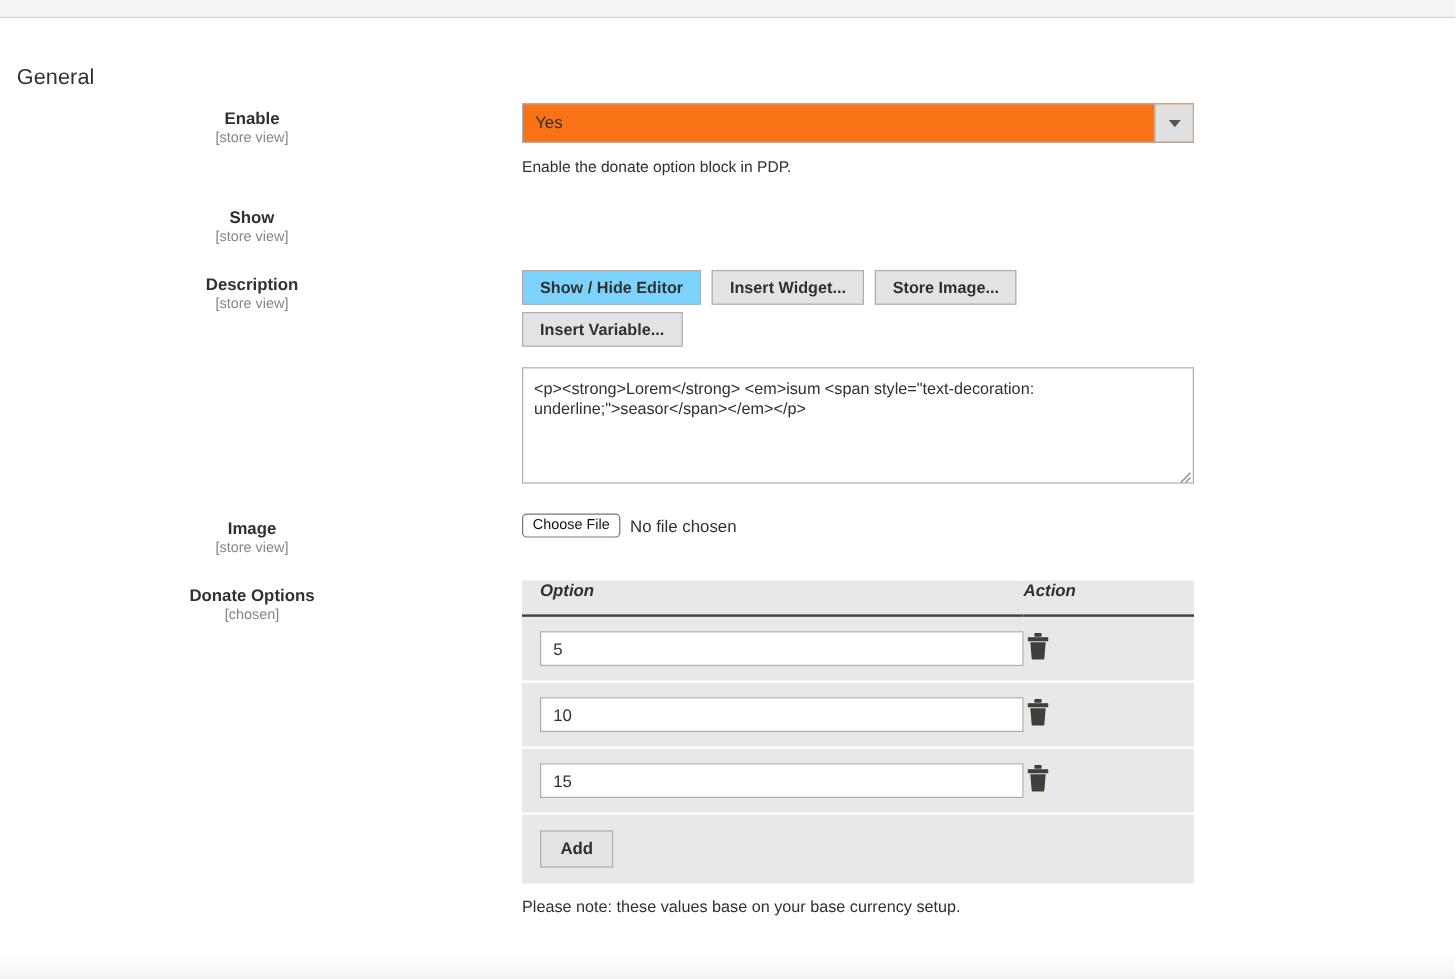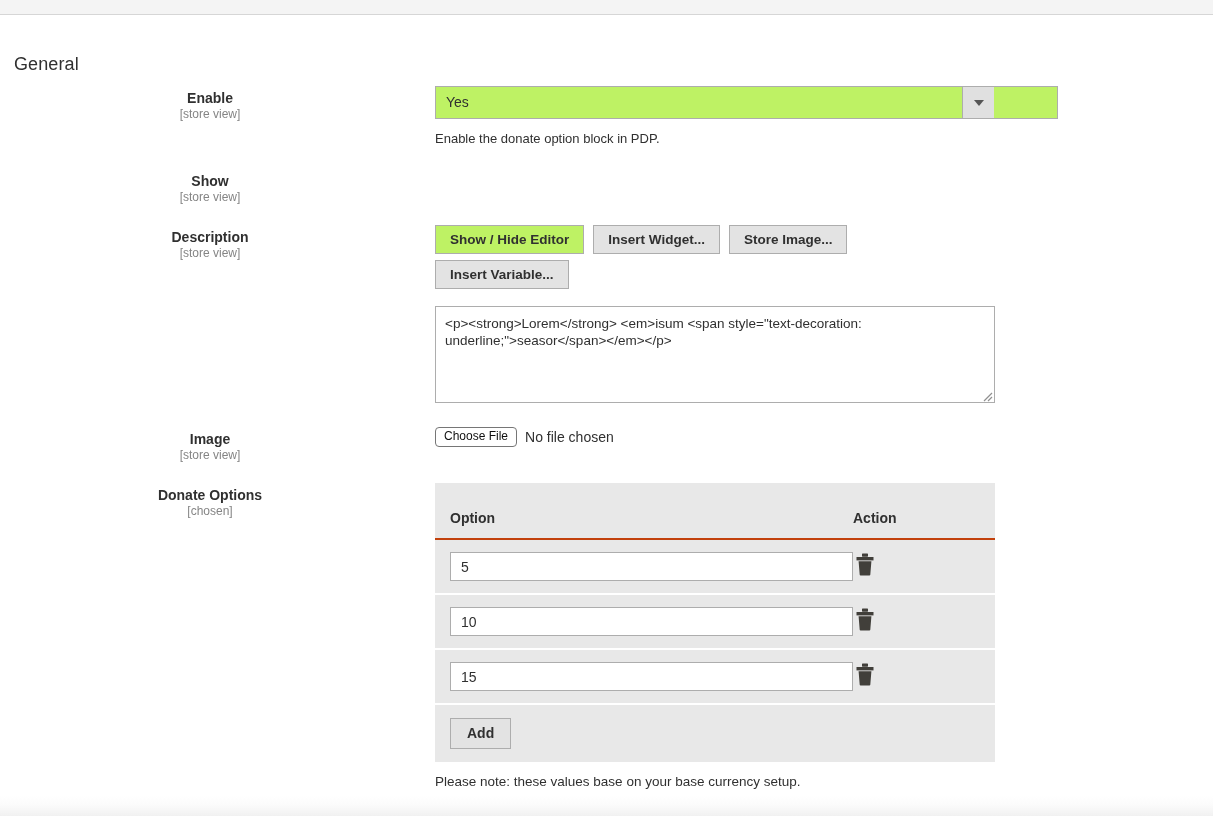--- a/index.html
+++ b/index.html
@@ -73,23 +73,23 @@
     flex: 1 1 auto;
     padding-left: 0;
   }
 
   
   .select-wrap {
     position: relative;
     width: 560px; height: 33px;
   }
   .select-box {
-    width: 623px; height: 33px;
-    border: 1px solid #adadad;
-    background: #bef264;
+    width: 560px; height: 33px;
+    border: 1px solid #adadad;
+    background: #f97316;
     font-size: 14px;
     color: #303030;
     line-height: 31px;
     padding-left: 10px;
   }
   .select-arrow {
     position: absolute;
     top: 1px; right: 1px;
     width: 32px; height: 31px;
     background: #e0e0e0;
@@ -131,21 +131,21 @@
     color: #303030;
     font-size: 13.5px;
     font-weight: 700;
     font-family: "Liberation Sans", sans-serif;
     padding: 0 14px;
     margin-right: 9px;
     margin-bottom: 6px;
     line-height: 27px;
     cursor: pointer;
   }
-  .ed-btn.pressed { background: #bef264; }
+  .ed-btn.pressed { background: #7dd3fc; }
 
   
   .ta-wrap { position: relative; width: 560px; }
   textarea.code {
     width: 560px; height: 97px;
     border: 1px solid #adadad;
     background: #ffffff;
     font-family: "Liberation Sans", sans-serif;
     font-size: 13.5px;
     color: #303030;
@@ -185,22 +185,23 @@
     width: 560px;
     border-collapse: collapse;
     background: #e8e8e8;
   }
   .opt-table th {
     background: #e8e8e8;
     text-align: left;
     font-size: 14px;
     font-weight: 700;
     color: #303030;
-    padding: 27px 0 12px 15px;
-    border-bottom: 2px solid #c2410c;
+    padding: 0 0 12px 15px;
+    border-bottom: 2px solid #404040;
+    font-style: italic;
   }
   .opt-table th.col-action { padding-left: 0; width: 160px; }
   .opt-table td {
     background: #e8e8e8;
     padding: 12px 0 12px 15px;
     border-bottom: 2px solid #ffffff;
     vertical-align: middle;
   }
   .opt-table td.col-action { padding-left: 0; }
   .opt-table tr.add-row td { border-bottom: none; padding: 13px 0 13px 15px; }

